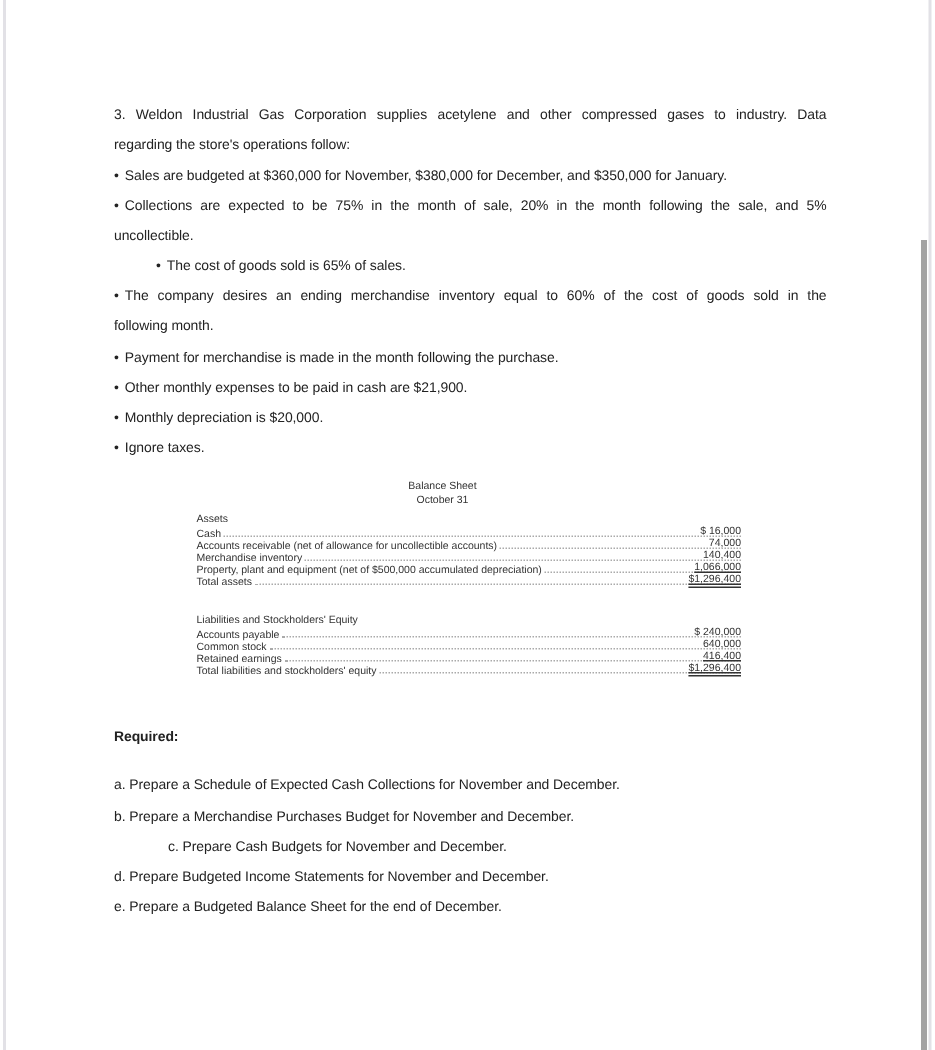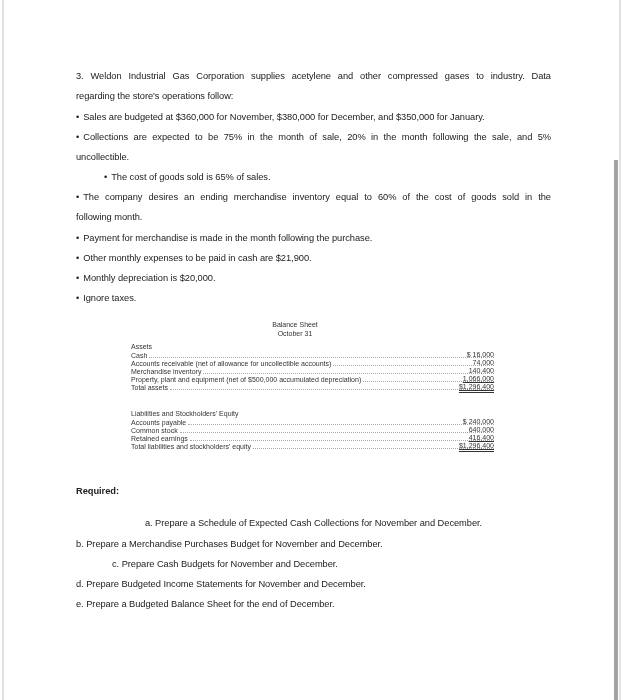--- a/index.html
+++ b/index.html
@@ -144,18 +144,18 @@
   </div>
   <div class="bs-amount u1" style="top:434px;">416,400</div>
 
   <div class="bs-row" style="top:442px;">
     <span class="bs-label">Total liabilities and stockholders' equity</span>
       <span class="bs-leader"></span>
   </div>
   <div class="bs-amount u2" style="top:442px;">$1,296,400</div>
 
   <div class="para heading" style="top:481px;">Required:</div>
-  <div class="para" style="top:513px;text-align:center;">a. Prepare a Schedule of Expected Cash Collections for November and December.</div>
+  <div class="para" style="top:513px;">a. Prepare a Schedule of Expected Cash Collections for November and December.</div>
   <div class="para" style="top:534px;">b. Prepare a Merchandise Purchases Budget for November and December.</div>
   <div class="para" style="top:554px;margin-left:36px;">c. Prepare Cash Budgets for November and December.</div>
   <div class="para" style="top:574px;">d. Prepare Budgeted Income Statements for November and December.</div>
   <div class="para" style="top:594px;">e. Prepare a Budgeted Balance Sheet for the end of December.</div>
 </div>
 
 </body></html>

